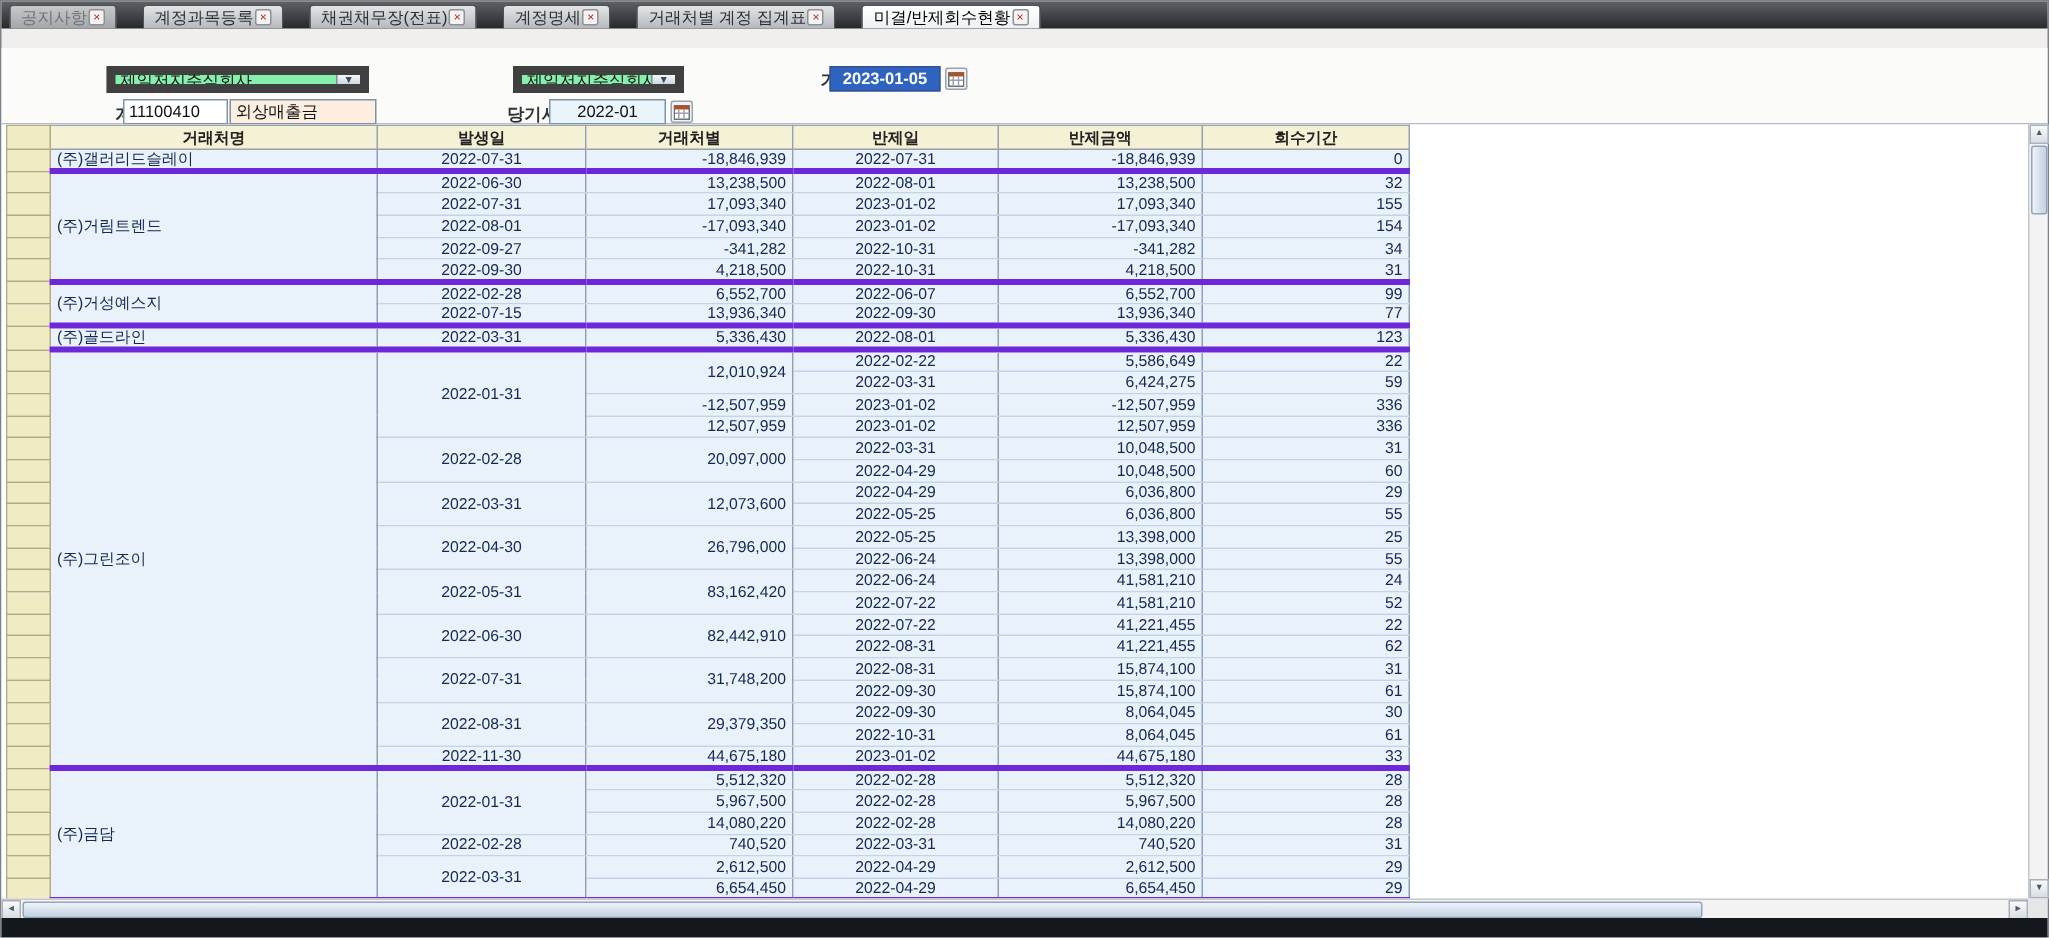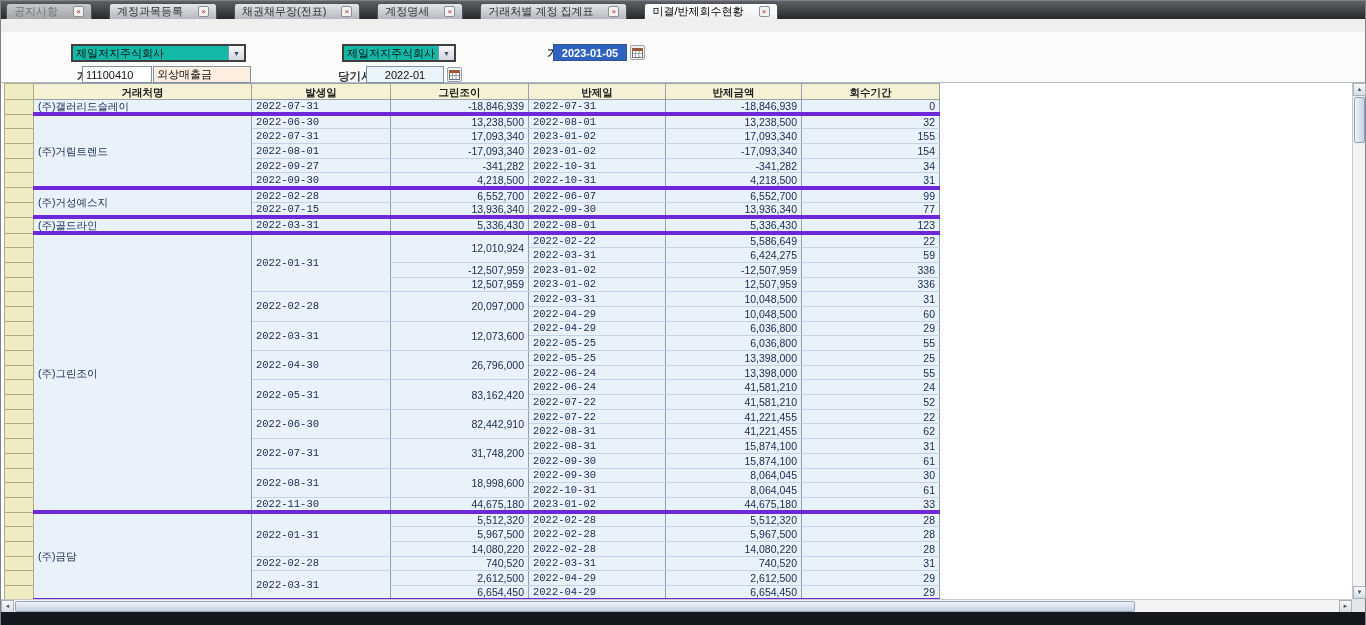--- a/index.html
+++ b/index.html
@@ -3,37 +3,37 @@
 <meta charset="utf-8">
 <style>
   * { box-sizing: border-box; margin:0; padding:0; }
   html,body { width:1366px; height:625px; }
   body { font-family:"Liberation Sans","DejaVu Sans",sans-serif; background:#8f959c; position:relative; overflow:hidden; }
   .window { position:absolute; inset:0; background:#f0efee; border:1px solid #7d8288; }
 
   
   .tabbar { position:absolute; left:0; top:0; width:100%; height:18px;
             background:linear-gradient(#5e6165,#26282b); display:flex; align-items:flex-end; padding-left:5px; }
-  .tab { display:flex; align-items:center; gap:15px; height:16px; padding:0 7px; margin-right:17px;
+  .tab { display:flex; align-items:center; gap:1px; height:16px; padding:0 7px; margin-right:17px;
          background:linear-gradient(#e4e5e6,#b4b8bd); border:1px solid #4e5257; border-bottom:none;
          border-radius:3px 3px 0 0; font-size:11px; color:#2c3034; white-space:nowrap; cursor:default; }
   .tab.dim { color:#71757a; background:linear-gradient(#c7c8c9,#a3a6aa); }
   .tab.active { background:linear-gradient(#ffffff,#edf0f3); font-weight:normal; color:#000; }
   .tab-close { width:11px; height:11px; border:1px solid #8d9196; background:#f3f3f3; font-size:8px;
                line-height:9px; text-align:center; color:#b42020; border-radius:2px; }
 
   
   .menu-strip { position:absolute; top:18px; left:0; width:100%; height:13px; background:#eceded; border-bottom:1px solid #cdd5de; }
   .menu-open { position:absolute; left:6px; top:1px; background:linear-gradient(#e04040,#a80000); color:#fff;
                font-size:7.5px; font-weight:bold; padding:1px 8px 2px; border-radius:3px; letter-spacing:.5px; cursor:pointer; }
 
   
   .form-panel { position:absolute; top:31px; left:0; width:100%; height:51px; background:#fbfbfa; border-bottom:1px solid #b3bdc7; }
   .flabel { position:absolute; font-size:11.5px; font-weight:bold; color:#303336; text-align:right; white-space:nowrap;margin-left:46px; }
-  .combo { position:absolute; height:18px; background:#14b8a6; border:2px solid #404040; font-size:11px; color:#111;
+  .combo { position:absolute; height:18px; background:#86efac; border:6px solid #404040; font-size:11px; color:#111;
            display:flex; align-items:stretch; cursor:pointer; }
   .combo .txt { flex:1; padding:1px 3px 0; white-space:nowrap; overflow:hidden; display:flex; align-items:center; }
   .combo .arrow { width:16px; background:linear-gradient(#f6f7f8,#cfd7df); border-left:1px solid #7f92a6;
                   display:flex; align-items:center; justify-content:center; font-size:7px; color:#3a4d60; }
   .inputbox { position:absolute; height:17px; border:1px solid #7f92a6; font-size:11px; color:#111;
               padding:0 3px; background:#fff; font-family:"Liberation Sans","DejaVu Sans",sans-serif; }
   .inputbox.peach { background:#fdeee0; }
   .inputbox.cyan  { background:#e9f5fb; text-align:center; }
   .datebox { position:absolute; height:17px; border:1px solid #35518f; background:#2f63c0; color:#fff;
              font-size:11px; font-weight:bold; display:flex; align-items:center; justify-content:center; cursor:text; }
@@ -44,21 +44,21 @@
   .grid-region { position:absolute; top:82px; left:0; width:1351px; height:516px; background:#fff; overflow:hidden; }
   table.grid { border-collapse:collapse; table-layout:fixed; margin-left:3px; width:935px;border-radius:26px; }
   .grid tr { height:14.7px; }
   .grid th, .grid td { font-size:10.5px; line-height:12px; padding:0 4px; overflow:hidden; white-space:nowrap; }
   .grid th { height:16px; background:#f5f1d4; border:1px solid #99a2ac; font-weight:bold; color:#222; padding:0 2px; }
   th.corner, td.rowhead { background:#efecc4; border:1px solid #b3ab7f; }
   td.rowhead { cursor:pointer; }
   td.body { background:#e9f1fb; color:#14294e; border-right:1px solid #8da0b6; border-bottom:1px solid #c4d3e7; cursor:default; }
   td.gend { border-bottom:4px solid #6d28d9; }
   td.tname { text-align:left; }
-  td.tdate { text-align:left;font-family:Liberation Mono, monospace; }
+  td.tdate { text-align:center; }
   td.tnum  { text-align:right; }
 
   
   .vscroll { position:absolute; left:1351px; top:82px; width:13px; height:516px; background:#f2f3f2; border-left:1px solid #c6c8ca; }
   .sarrow { position:absolute; width:13px; height:13px; background:linear-gradient(#fafafa,#d8dde3); border:1px solid #a9b2bc;
             font-size:6px; color:#4a5b6e; text-align:center; line-height:11px; cursor:pointer; }
   .vthumb { position:absolute; top:14px; left:1px; width:11px; height:46px; background:linear-gradient(90deg,#eef3f9,#c3d1e2);
             border:1px solid #93a5ba; border-radius:2px; cursor:grab; }
   .hscroll { position:absolute; left:0; top:598px; width:1351px; height:13px; background:#f2f3f2; border-top:1px solid #c6c8ca; }
   .hthumb { position:absolute; top:1px; left:14px; width:1120px; height:11px; background:linear-gradient(#eef3f9,#c3d1e2);
@@ -148,21 +148,21 @@
           <col style="width: 138px;">
           <col style="width: 137px;">
           <col style="width: 136px;">
           <col style="width: 138px;">
         </colgroup>
       <thead>
           <tr>
             <th class="corner"></th>
             <th>거래처명</th>
             <th>발생일</th>
-            <th>그린조이</th>
+            <th>거래처별</th>
             <th>반제일</th>
             <th>반제금액</th>
             <th>회수기간</th>
           </tr>
         </thead>
       <tbody>
           <tr>
             <td class="rowhead"></td>
             <td class="body tname gend" rowspan="1">(주)갤러리드슬레이</td>
             <td class="body tdate gend" rowspan="1">2022-07-31</td>
@@ -347,21 +347,21 @@
           </tr>
           <tr>
             <td class="rowhead"></td>
             <td class="body tdate">2022-09-30</td>
             <td class="body tnum">15,874,100</td>
             <td class="body tnum">61</td>
           </tr>
           <tr>
             <td class="rowhead"></td>
             <td class="body tdate" rowspan="2">2022-08-31</td>
-            <td class="body tnum" rowspan="2">18,998,600</td>
+            <td class="body tnum" rowspan="2">29,379,350</td>
             <td class="body tdate">2022-09-30</td>
             <td class="body tnum">8,064,045</td>
             <td class="body tnum">30</td>
           </tr>
           <tr>
             <td class="rowhead"></td>
             <td class="body tdate">2022-10-31</td>
             <td class="body tnum">8,064,045</td>
             <td class="body tnum">61</td>
           </tr>

